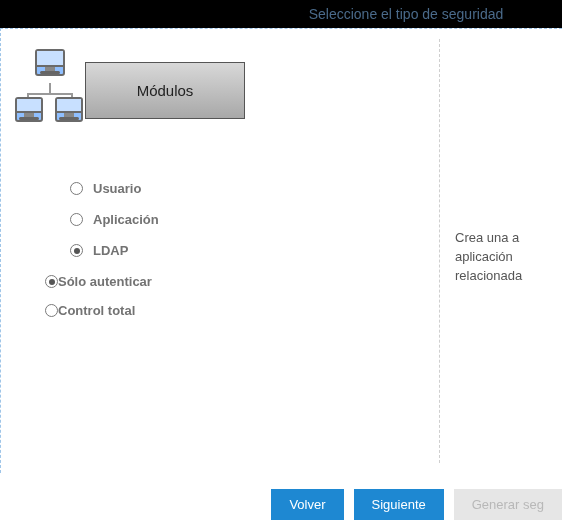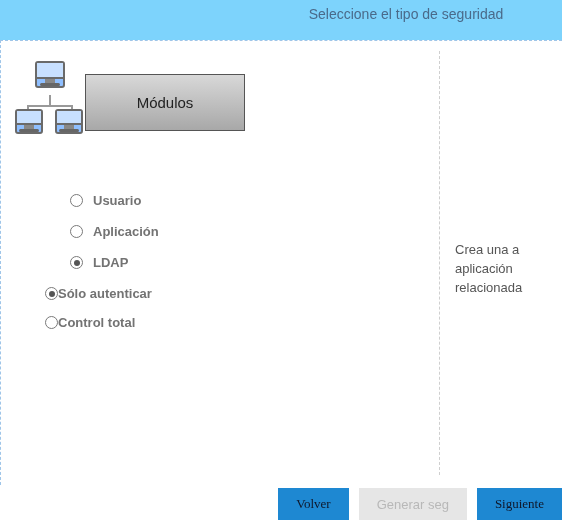--- a/index.html
+++ b/index.html
@@ -8,24 +8,24 @@
     font-family: Arial, Helvetica, sans-serif;
     font-size: 13px;
     color: #333;
     background: #fff;
     width: 562px;
     height: 530px;
     overflow: hidden;
     position: relative;
   }
   .header {
-    background: #7dd3fc;
+    background: #000000;
     color: #4a6a8a;
     font-size: 14px;
-    padding: 6px 0 18px 0;
+    padding: 6px 0 6px 0;
     text-align: center;
     width: 562px;
   }
   .page-title { display: inline-block; padding-left: 250px; }
   .panel {
     border: 1px dashed #9fc5e8;
     border-right: none;
     border-bottom: none;
     margin: 0;
     height: 445px;
@@ -145,21 +145,21 @@
     display: flex;
     gap: 10px;
     padding-right: 0;
   }
   .btn {
     border: none;
     padding: 8px 18px;
     font-size: 13px;
     cursor: pointer;
   }
-  .btn-primary { background: #1e88d2; color: #0f172a; font-family: Liberation Serif, serif; }
+  .btn-primary { background: #1e88d2; color: #ffffff; }
   .btn-disabled { background: #e6e6e6; color: #b8b8b8; cursor: default; }
 </style>
 </head>
 <body>
 
 <div class="header">
   <span class="page-title">Seleccione el tipo de seguridad</span>
 </div>
 
 <div class="panel">
@@ -230,15 +230,15 @@
   <div class="right-col">
     <div>Crea una a</div>
     <div>aplicación </div>
     <div>relacionada</div>
   </div>
 
 </div>
 
 <div class="footer">
   <button class="btn btn-primary">Volver</button>
+  <button class="btn btn-primary">Siguiente</button>
   <button class="btn btn-disabled">Generar seg</button>
-  <button class="btn btn-primary">Siguiente</button>
 </div>
 
 </body></html>

